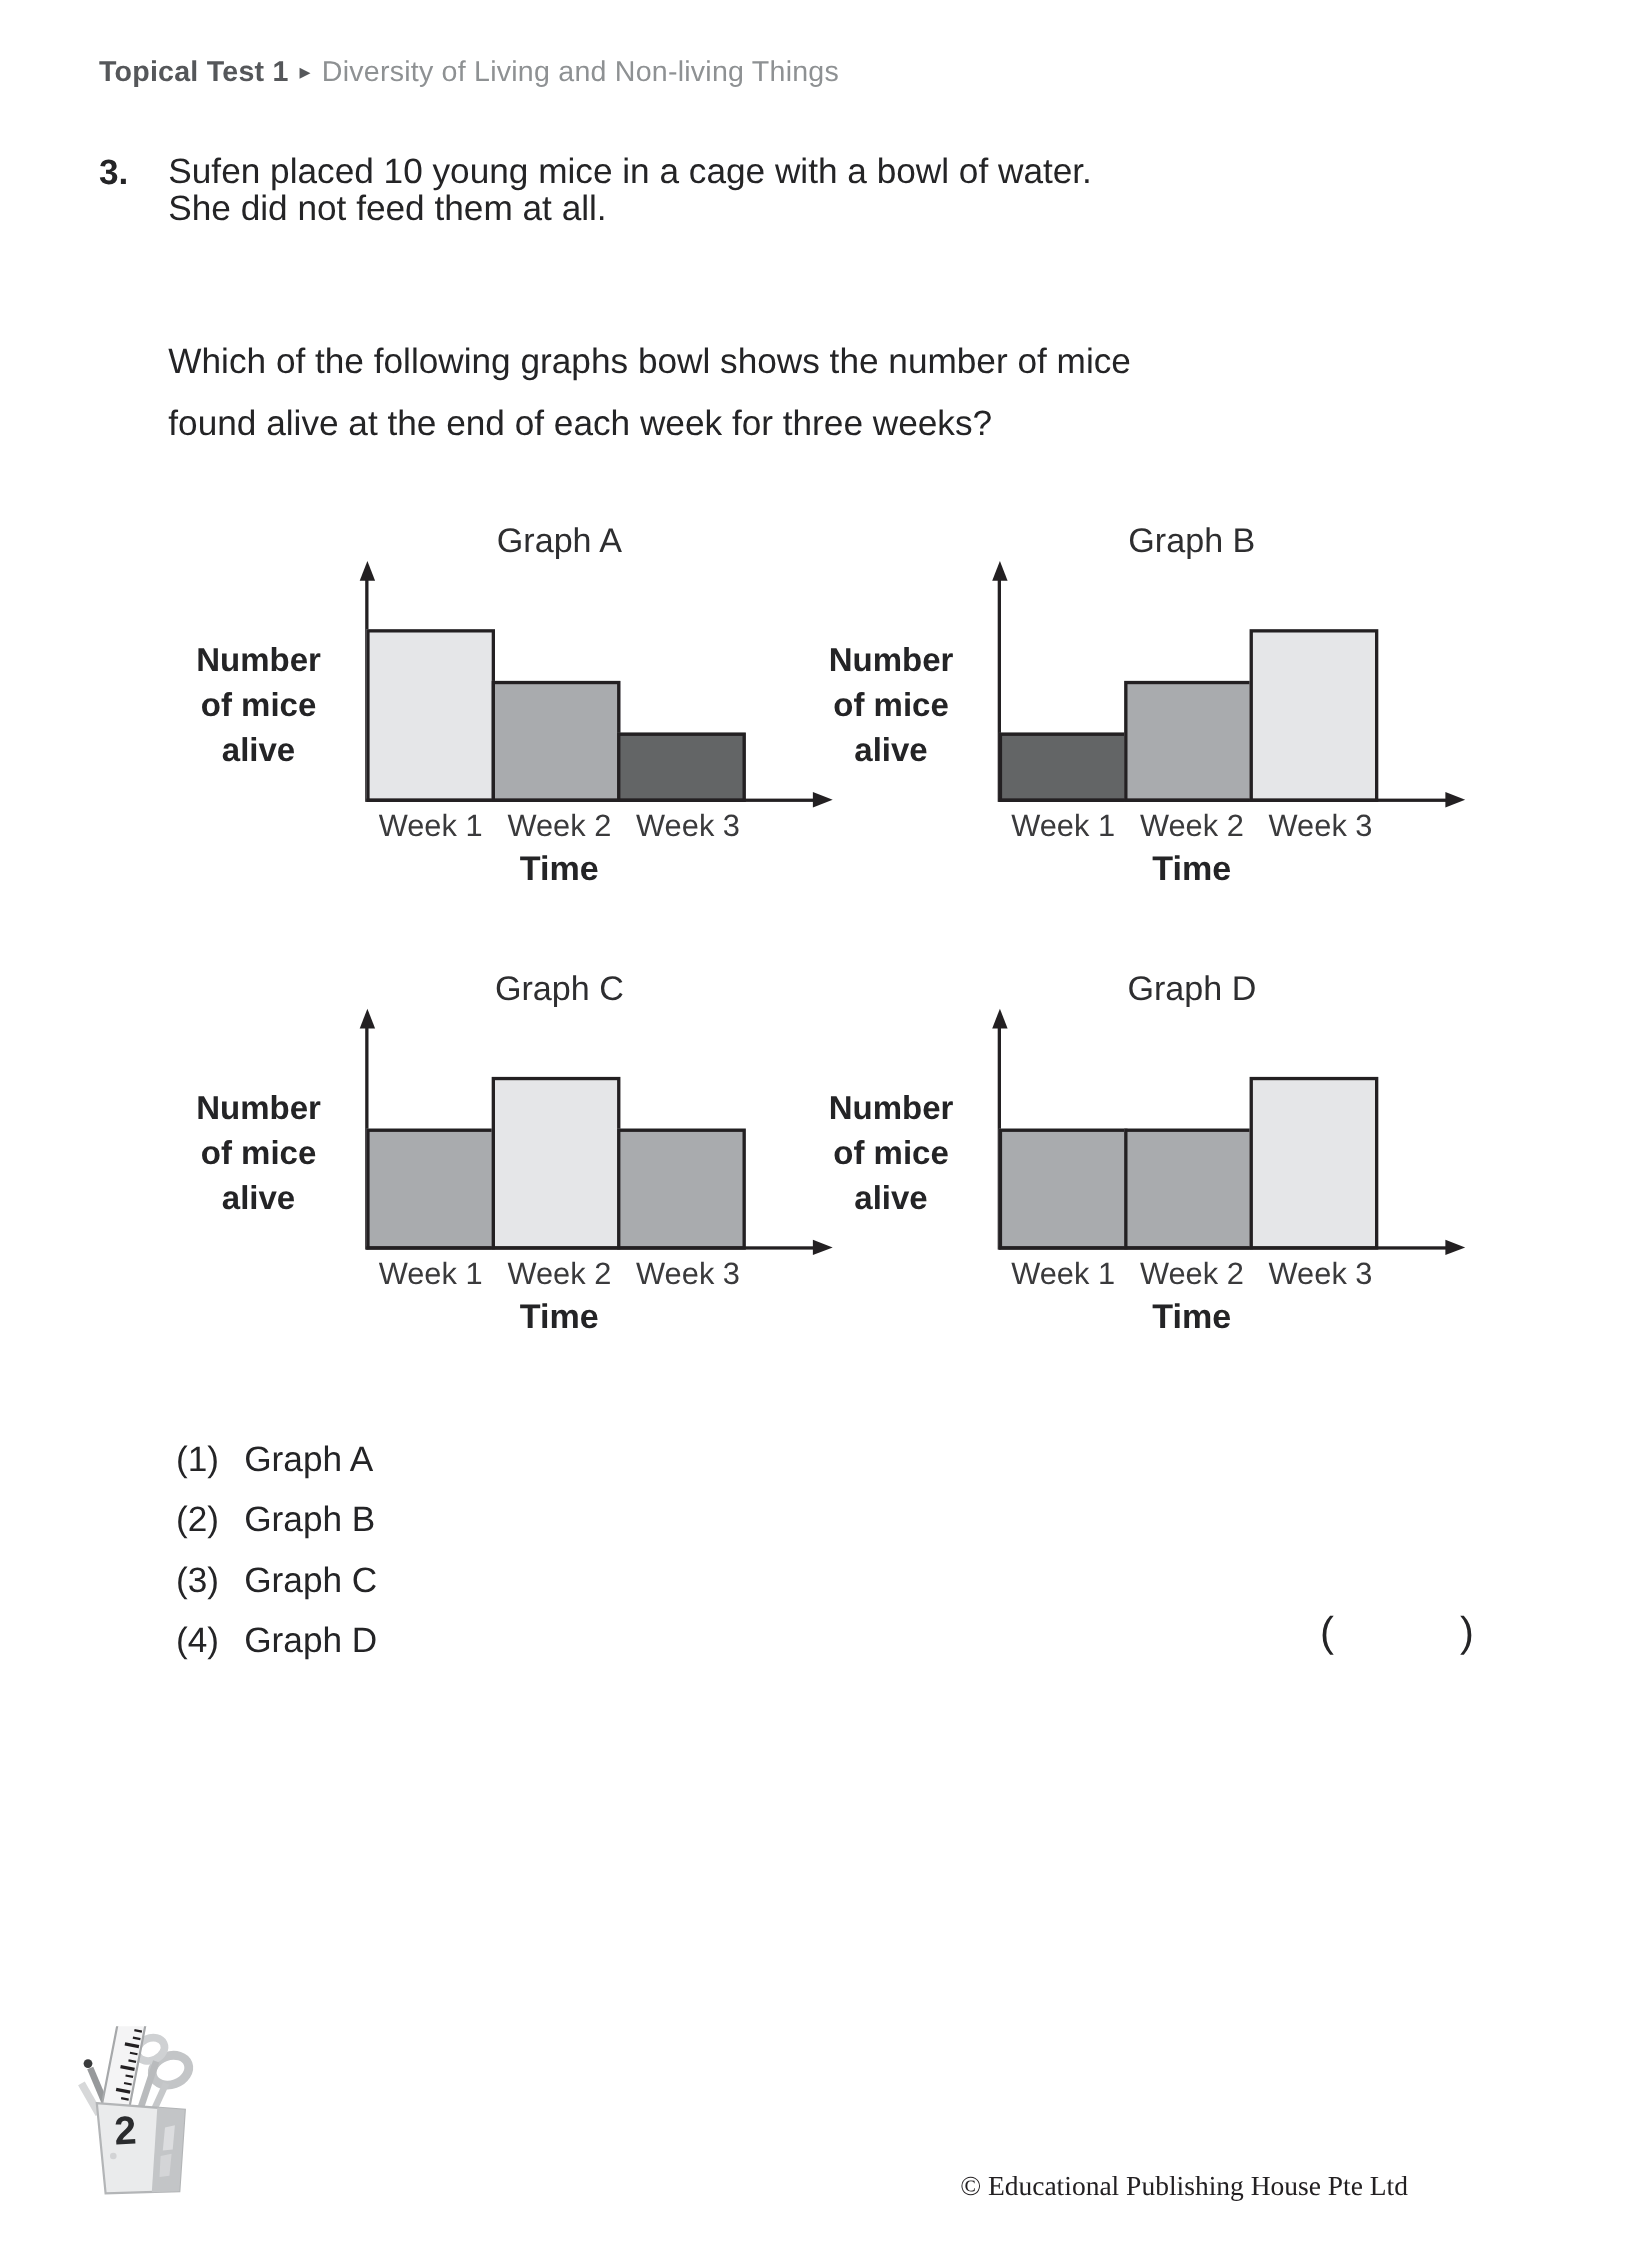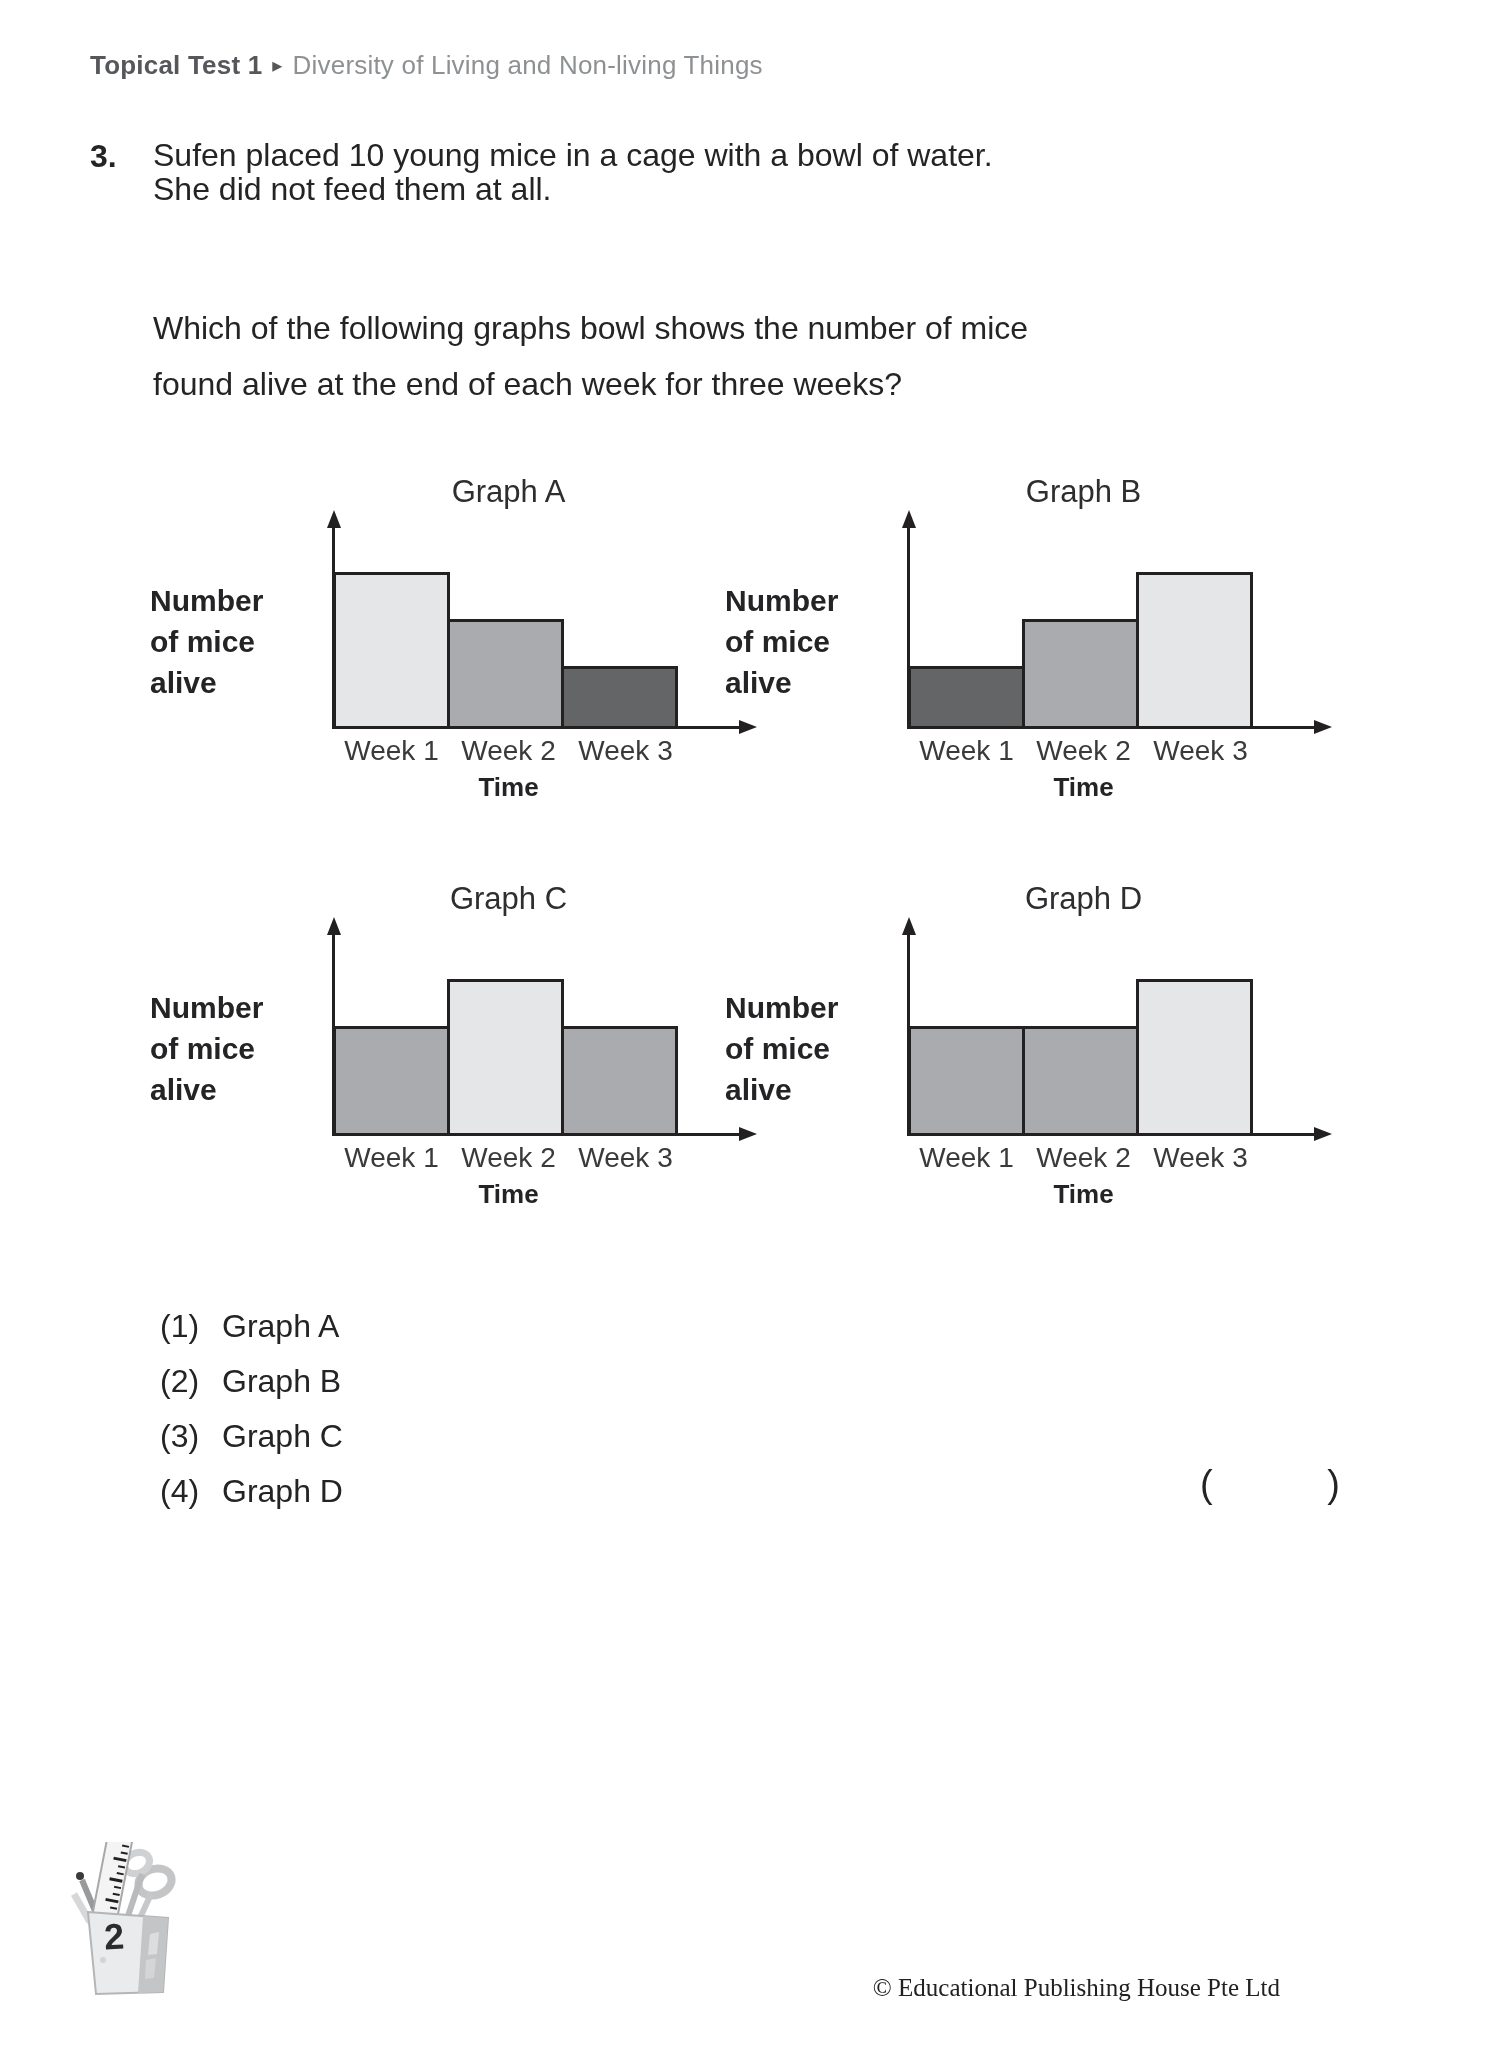--- a/index.html
+++ b/index.html
@@ -16,31 +16,31 @@
   .qnum{position:absolute;left:90px;top:138px;font-size:32px;font-weight:bold;}
   .qtext{position:absolute;left:153px;top:138px;width:900px;font-size:32px;line-height:34px;}
   .qtext2{position:absolute;left:153px;top:300px;width:920px;font-size:32px;line-height:56px;}
   
   .graph{position:absolute;width:630px;height:340px;}
   .g-a{left:150px;top:470px;}
   .g-b{left:725px;top:470px;}
   .g-c{left:150px;top:877px;}
   .g-d{left:725px;top:877px;}
   .g-title{position:absolute;left:183px;top:4px;width:351px;text-align:center;font-size:31px;color:#2e2e30;}
-  .g-ylabel{position:absolute;left:0;top:110px;width:170px;text-align:left;font-size:30px;font-weight:bold;line-height:41px;color:#242426;}
+  .g-ylabel{position:absolute;left:0;top:110px;width:170px;text-align:center;font-size:30px;font-weight:bold;line-height:41px;color:#242426;}
   .g-yaxis{position:absolute;left:182px;top:54px;width:3px;height:205px;background:#232022;}
   .g-yarrow{position:absolute;left:177px;top:40px;width:0;height:0;border-left:7px solid transparent;border-right:7px solid transparent;border-bottom:18px solid #232022;}
   .g-xaxis{position:absolute;left:183px;top:256px;width:410px;height:3px;background:#232022;}
   .g-xarrow{position:absolute;left:589px;top:250px;width:0;height:0;border-top:7px solid transparent;border-bottom:7px solid transparent;border-left:18px solid #232022;}
   .g-bars{position:absolute;left:183px;bottom:81px;display:flex;align-items:flex-end;}
   .g-bar{width:117px;box-sizing:border-box;border:3px solid #232022;}
   .g-bar + .g-bar{margin-left:-3px;}
   .g-weeks{position:absolute;left:183px;top:265px;width:351px;display:flex;}
   .g-weeks span{width:117px;text-align:center;font-size:28px;color:#3a3a3c;}
-  .g-xlabel{position:absolute;left:183px;top:302px;width:351px;text-align:center;font-size:26px;font-weight:bold;}
+  .g-xlabel{position:absolute;left:183px;top:302px;width:351px;text-align:center;font-size:31px;font-weight:bold;}
   
   .options{position:absolute;left:160px;top:1308px;}
   .opt-row{display:flex;height:55px;align-items:flex-start;font-size:32px;}
   .opt-num{width:62px;}
   
   .answer{position:absolute;left:1200px;top:1463px;width:140px;display:flex;justify-content:space-between;font-size:38px;color:#242426;}
   
   .footer{position:absolute;right:217px;top:1958px;font-size:25px;font-family:"Liberation Serif", serif;color:#232022;margin-top:16px;}
   .pageicon{position:absolute;left:58px;top:1842px;width:140px;height:165px;}
   .pageicon .pnum{position:absolute;left:46px;top:74px;font-size:36px;font-weight:bold;color:#2b2c2e;transform:rotate(-3deg);}

